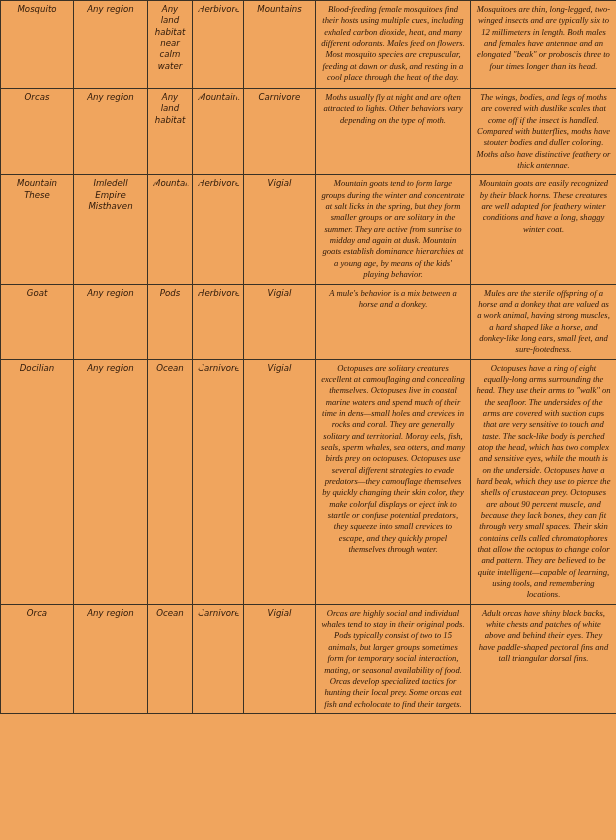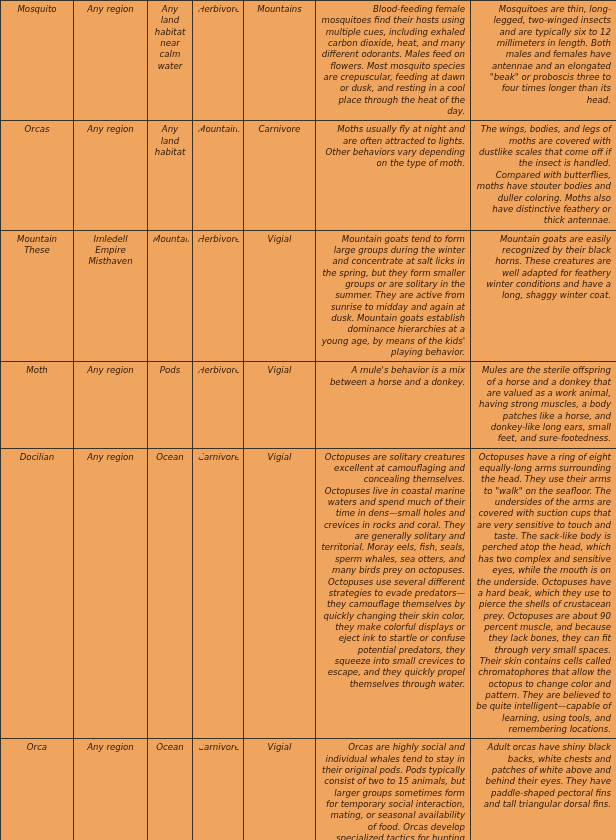--- a/index.html
+++ b/index.html
@@ -24,21 +24,21 @@
     vertical-align: top;
     padding: 3px 5px 3px 5px;
     color: #2b1708;
     font-size: 8.6px;
     font-style: italic;
     line-height: 1.32;
     white-space: pre-line;
     overflow: hidden;
   }
   td.c { text-align: center; padding-top: 5px; border-radius: 23px; }
-  td.txt { text-align: right; }
+  td.txt { text-align: center; font-family: Liberation Serif, serif; }
 </style>
 </head>
 <body>
 
 <table class="bestiary">
   <colgroup>
     <col style="width:73px">
       <col style="width:74px">
       <col style="width:45px">
     <col style="width:51px">
@@ -73,27 +73,27 @@
       <td class="c">Mountain These</td>
       <td class="c">Imledell Empire
 Misthaven</td>
       <td class="c">Mountains</td>
       <td class="c">Herbivore</td>
       <td class="c">Vigial</td>
       <td class="txt">Mountain goats tend to form large groups during the winter and concentrate at salt licks in the spring, but they form smaller groups or are solitary in the summer. They are active from sunrise to midday and again at dusk. Mountain goats establish dominance hierarchies at a young age, by means of the kids' playing behavior.</td>
       <td class="txt">Mountain goats are easily recognized by their black horns. These creatures are well adapted for feathery winter conditions and have a long, shaggy winter coat.</td>
     </tr>
     <tr style="height:72px">
-      <td class="c">Moth</td>
+      <td class="c">Goat</td>
       <td class="c">Any region</td>
       <td class="c">Pods</td>
       <td class="c">Herbivore</td>
       <td class="c">Vigial</td>
       <td class="txt">A mule's behavior is a mix between a horse and a donkey.</td>
-      <td class="txt">Mules are the sterile offspring of a horse and a donkey that are valued as a work animal, having strong muscles, a body patches like a horse, and donkey-like long ears, small feet, and sure-footedness.</td>
+      <td class="txt">Mules are the sterile offspring of a horse and a donkey that are valued as a work animal, having strong muscles, a hard shaped like a horse, and donkey-like long ears, small feet, and sure-footedness.</td>
     </tr>
     <tr style="height:203px">
       <td class="c">Docilian</td>
       <td class="c">Any region</td>
       <td class="c">Ocean</td>
       <td class="c">Carnivore</td>
       <td class="c">Vigial</td>
       <td class="txt">Octopuses are solitary creatures excellent at camouflaging and concealing themselves. Octopuses live in coastal marine waters and spend much of their time in dens—small holes and crevices in rocks and coral. They are generally solitary and territorial. Moray eels, fish, seals, sperm whales, sea otters, and many birds prey on octopuses. Octopuses use several different strategies to evade predators—they camouflage themselves by quickly changing their skin color, they make colorful displays or eject ink to startle or confuse potential predators, they squeeze into small crevices to escape, and they quickly propel themselves through water.</td>
       <td class="txt">Octopuses have a ring of eight equally-long arms surrounding the head. They use their arms to "walk" on the seafloor. The undersides of the arms are covered with suction cups that are very sensitive to touch and taste. The sack-like body is perched atop the head, which has two complex and sensitive eyes, while the mouth is on the underside. Octopuses have a hard beak, which they use to pierce the shells of crustacean prey. Octopuses are about 90 percent muscle, and because they lack bones, they can fit through very small spaces. Their skin contains cells called chromatophores that allow the octopus to change color and pattern. They are believed to be quite intelligent—capable of learning, using tools, and remembering locations.</td>
     </tr>

